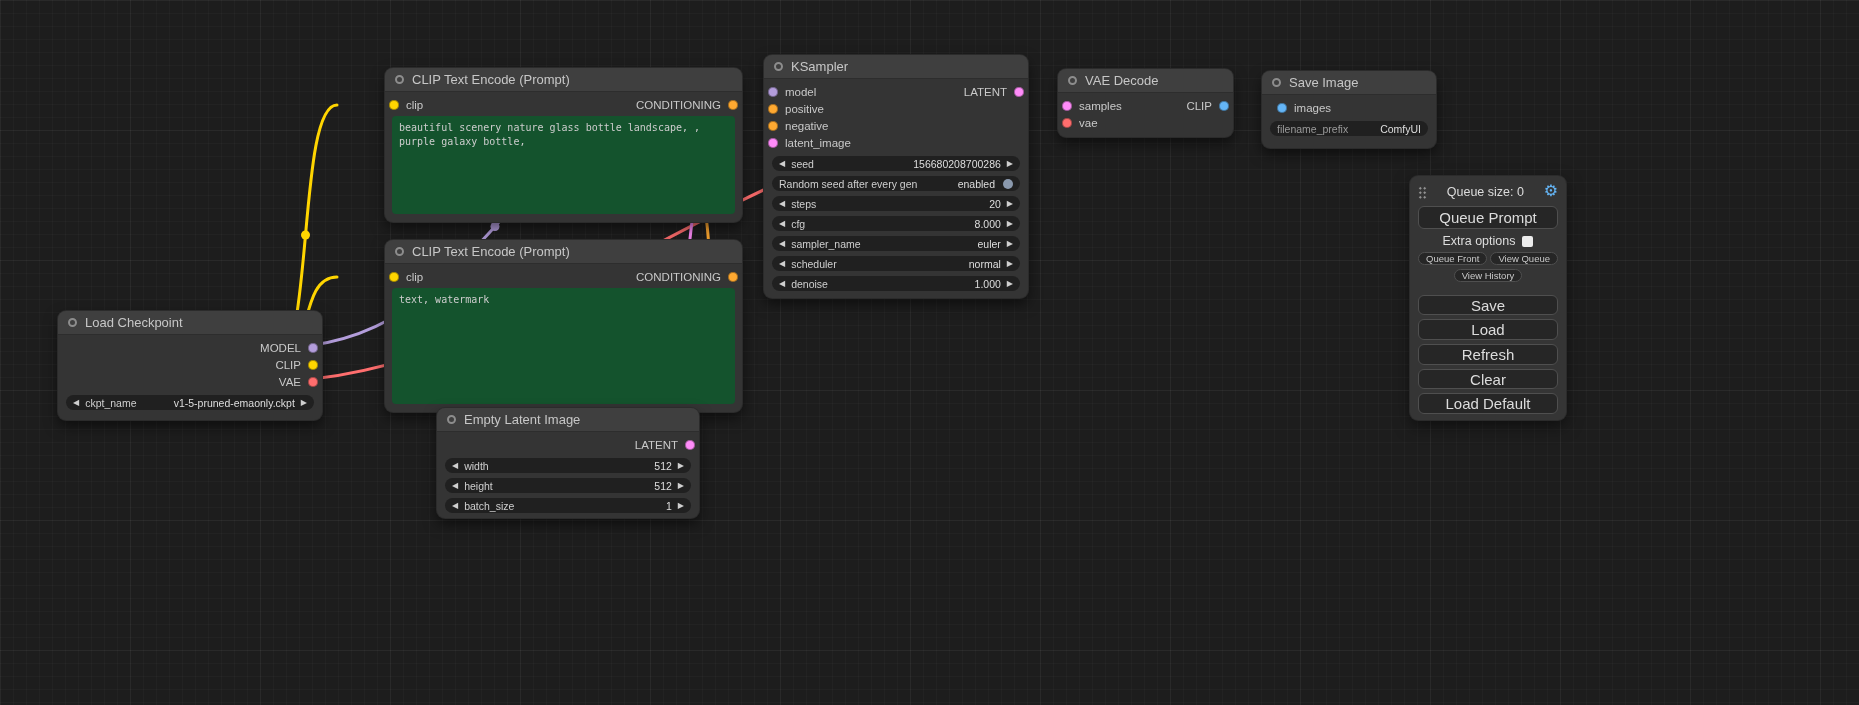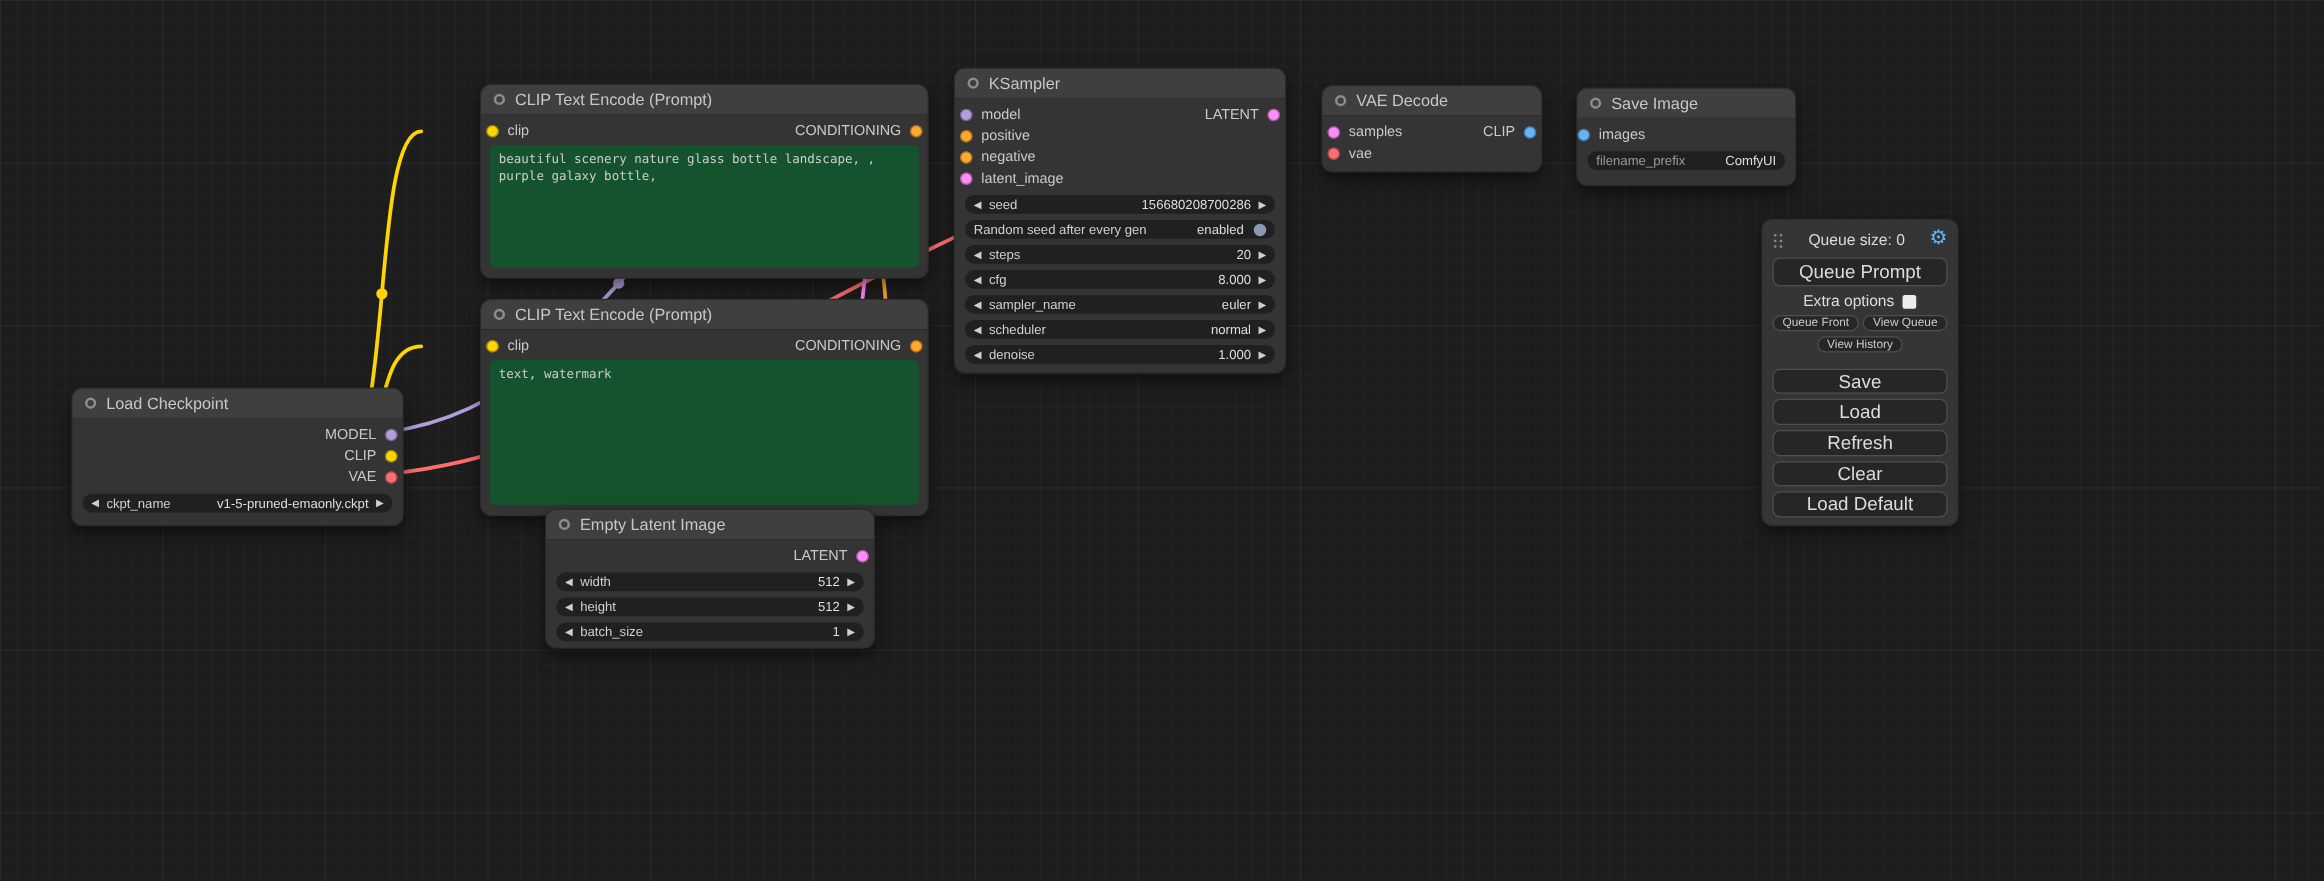--- a/index.html
+++ b/index.html
@@ -308,21 +308,21 @@
       </div>
     </div>
   </div>
 
   <div class="node" style="left:1214px; top:71px; width:174px; height:77px;">
     <div class="node-header">
       <span class="collapse-dot"></span>
       <span class="node-title">Save Image</span>
     </div>
     <div class="node-body">
-      <div class="slot-row" style="padding:0 5px;">
+      <div class="slot-row" style="padding:0 20px;">
         <span class="in-slot">
           <span class="dot" style="background: rgb(100, 181, 246);"></span>
           <span class="slot-label">images</span>
         </span>
       </div>
       <div class="widget">
         <span class="wlabel" style="color:#9a9a9a;">filename_prefix</span>
         <span class="wvalue">ComfyUI</span>
       </div>
     </div>

